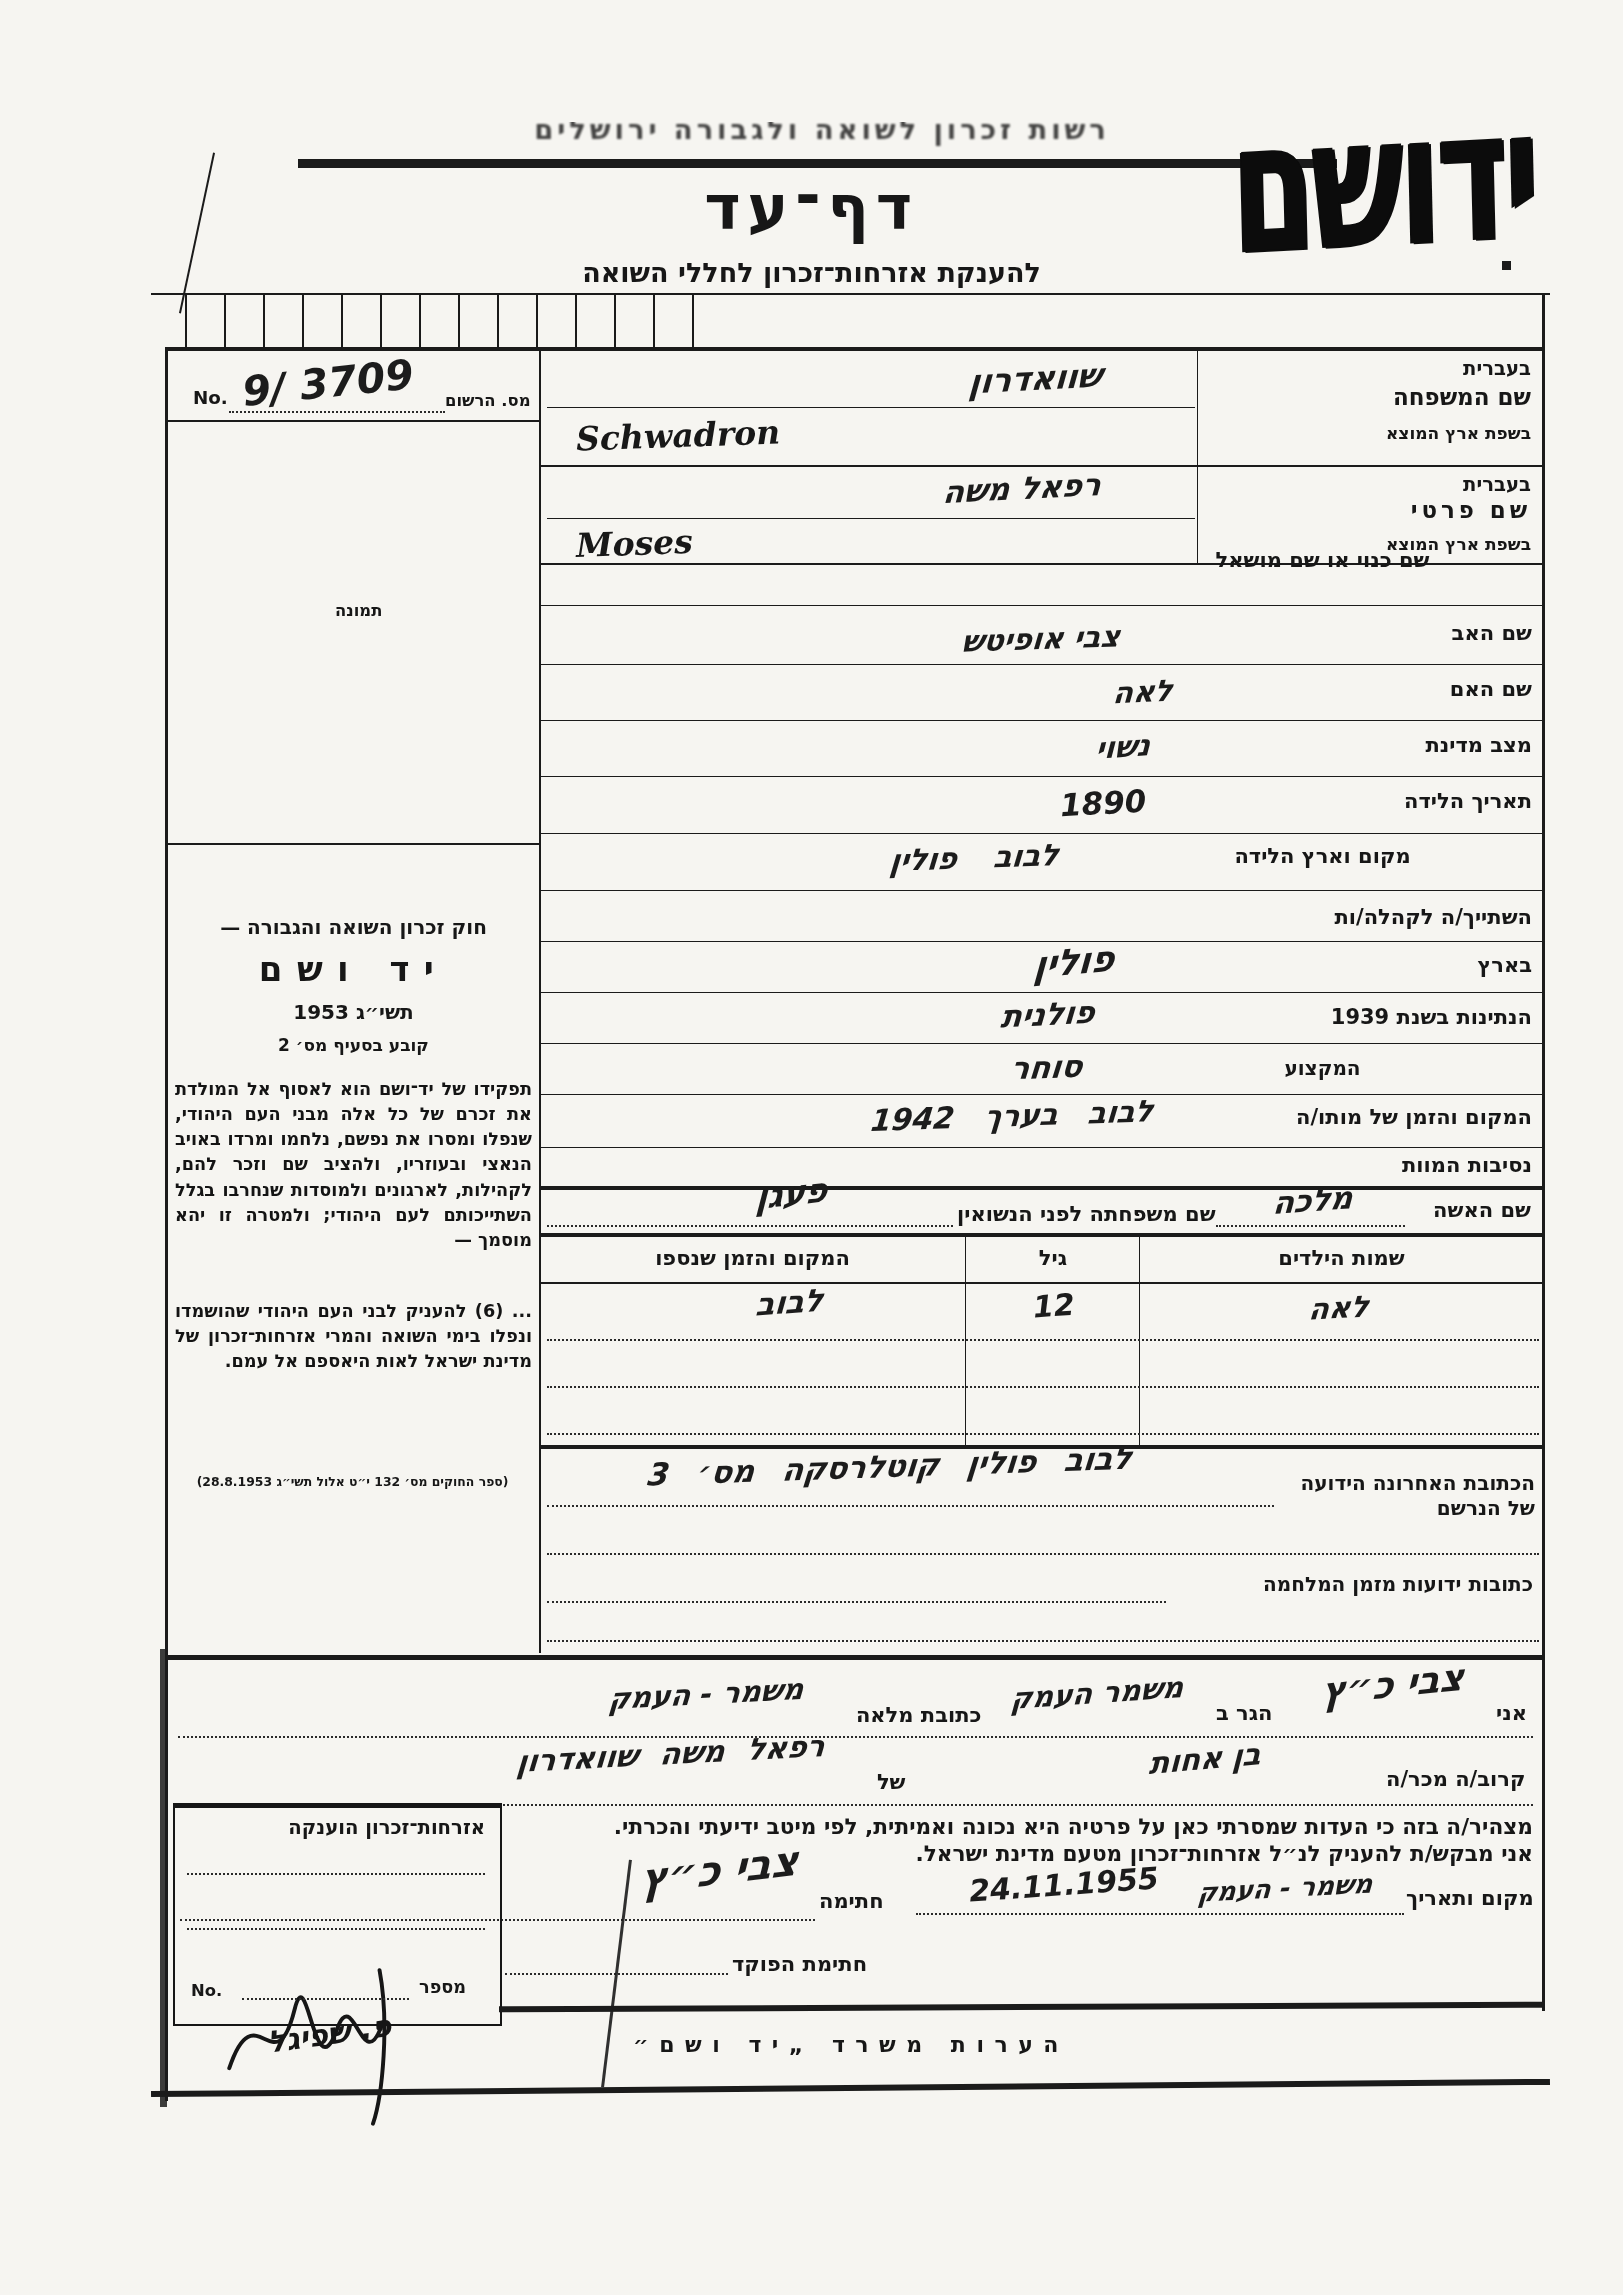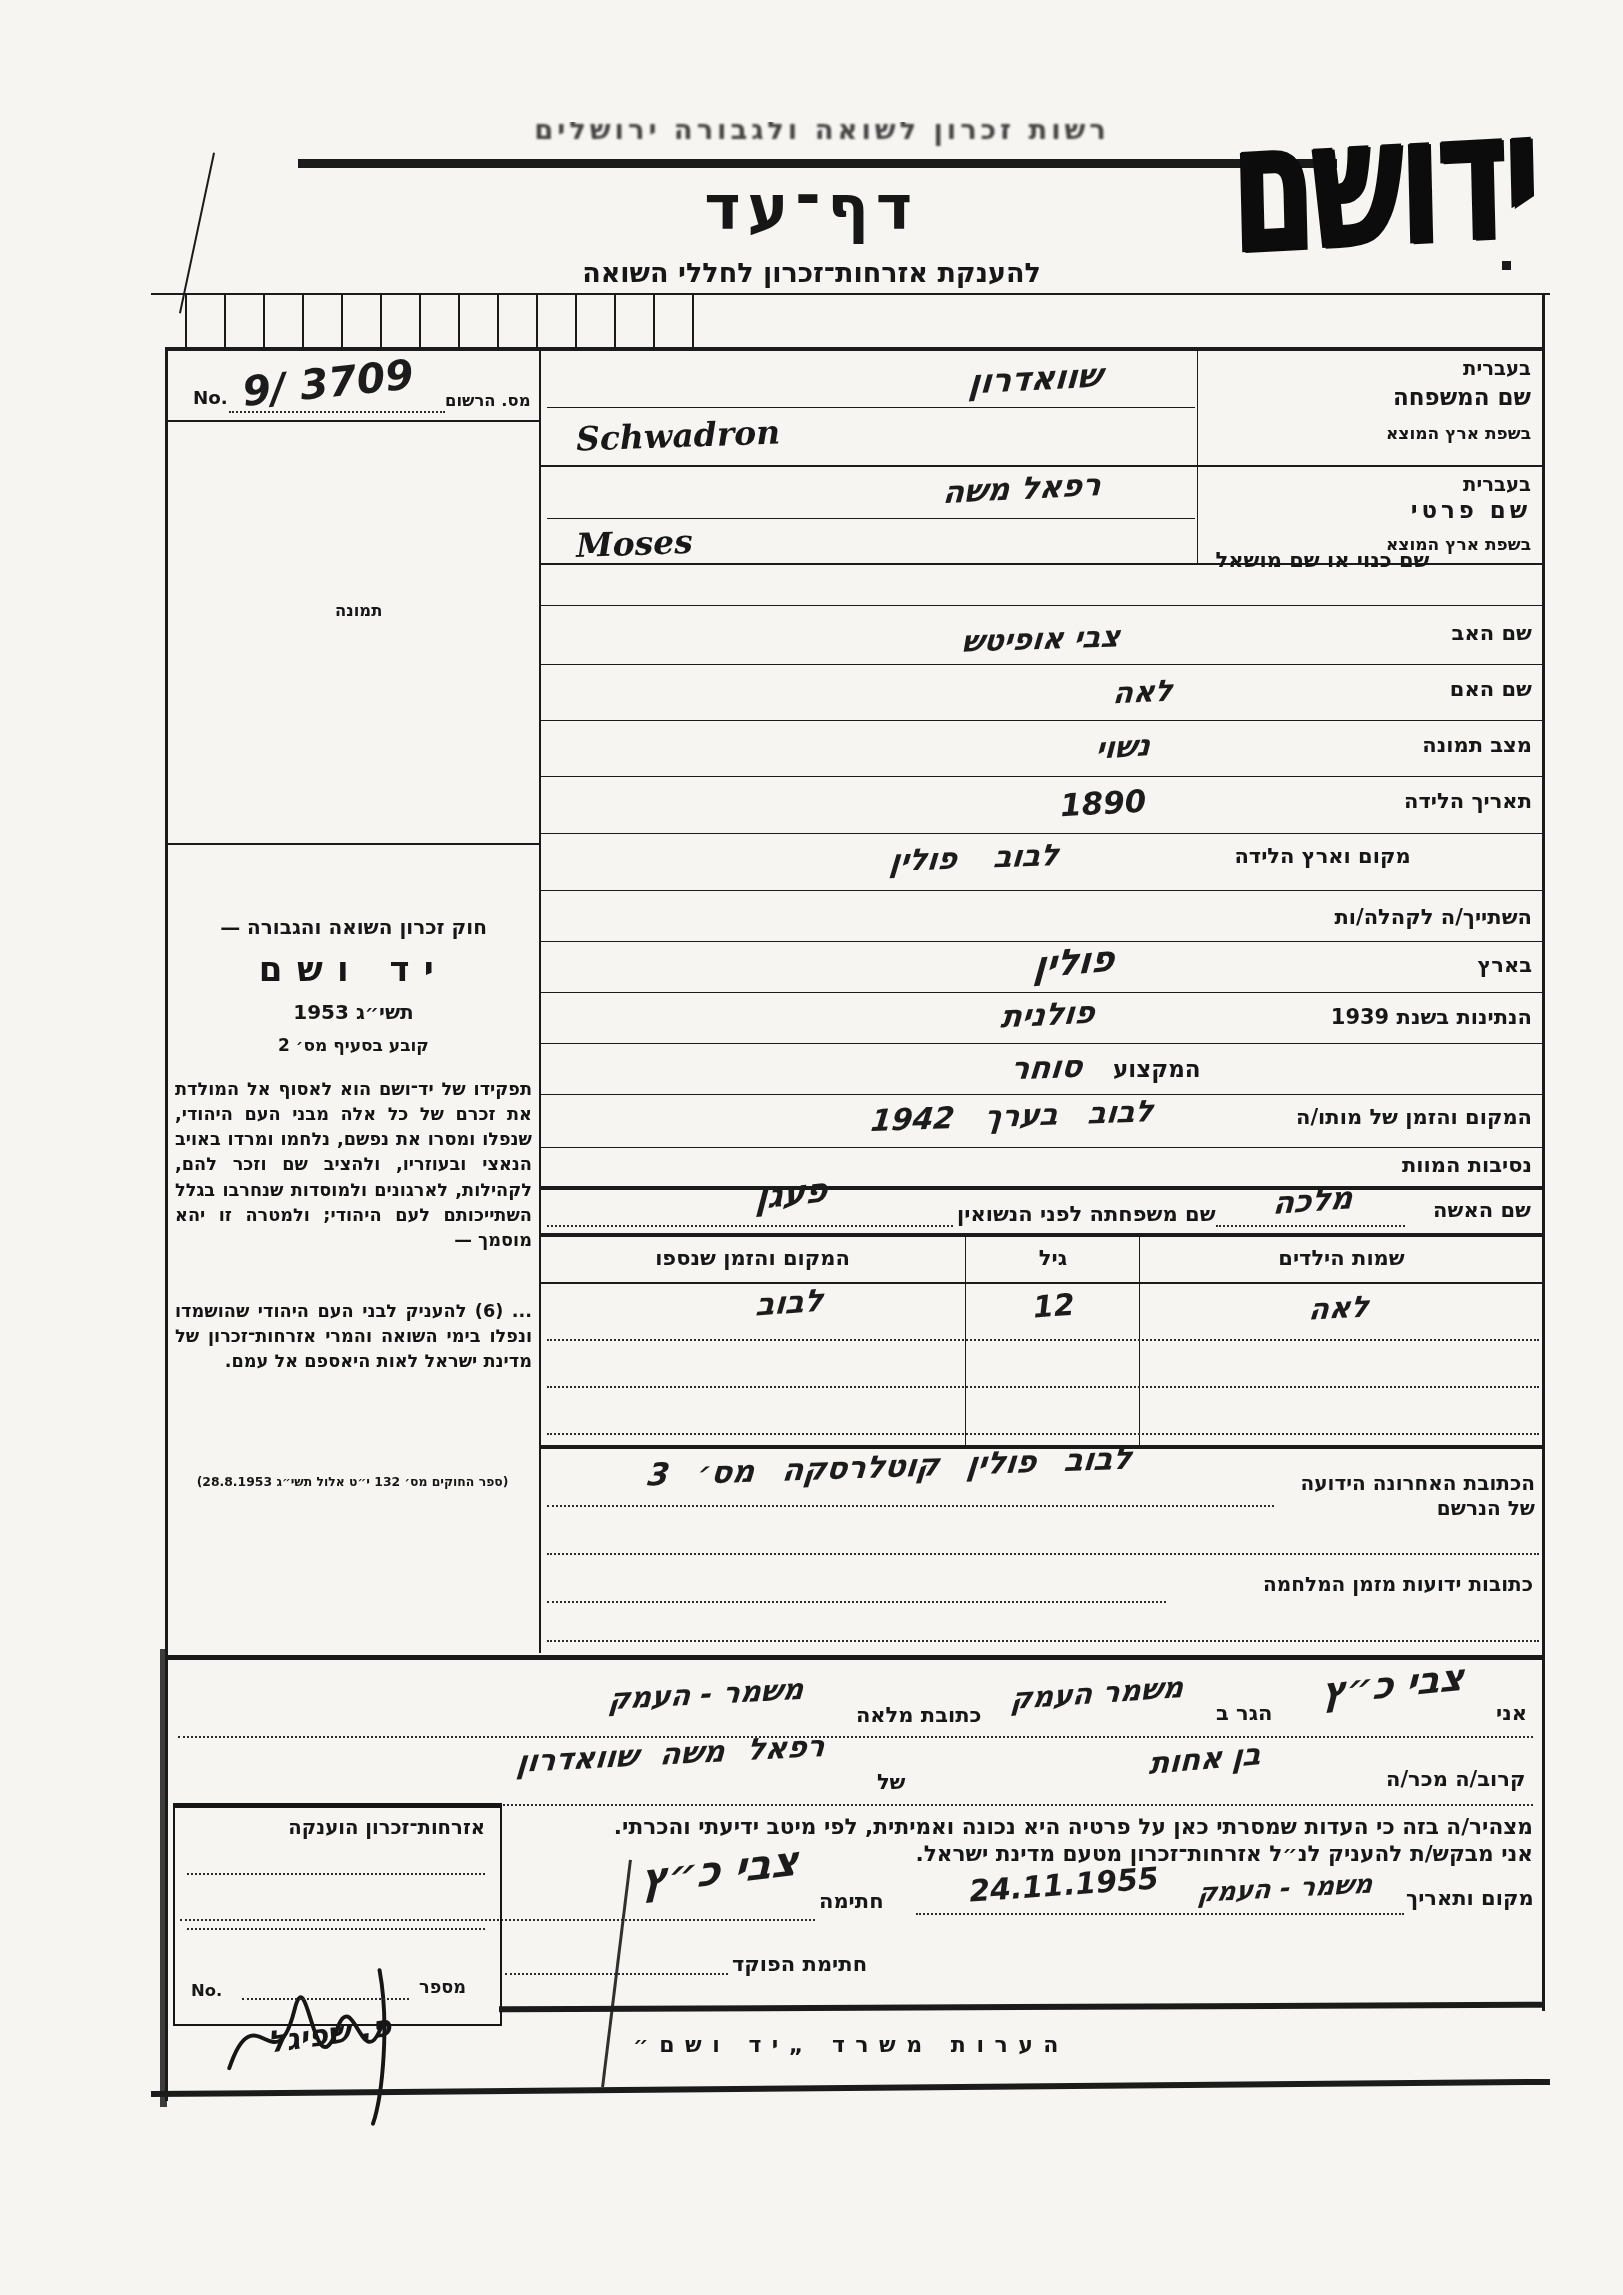--- a/index.html
+++ b/index.html
@@ -86,21 +86,21 @@
   <div class="abs ln" style="left:539px;top:605px;width:1006px;height:1.3px;"></div>
 
   <div class="abs lbl" style="left:1113px;top:621px;width:419px;text-align:right;font-size:21px;">שם האב</div>
   <div class="abs hw" style="left:962px;top:622px;font-size:29.5px;transform:rotate(-2deg) skewX(-8deg);">צבי אופיטש</div>
   <div class="abs ln" style="left:539px;top:664px;width:1006px;height:1.3px;"></div>
 
   <div class="abs lbl" style="left:1113px;top:677px;width:419px;text-align:right;font-size:21px;">שם האם</div>
   <div class="abs hw" style="left:1113px;top:675px;font-size:29.5px;transform:rotate(-3deg) skewX(-8deg);">לאה</div>
   <div class="abs ln" style="left:539px;top:720px;width:1006px;height:1.3px;"></div>
 
-  <div class="abs lbl" style="left:1113px;top:733px;width:419px;text-align:right;font-size:21px;">מצב תמונה</div>
+  <div class="abs lbl" style="left:1113px;top:733px;width:419px;text-align:right;font-size:21px;">מצב מדינת</div>
   <div class="abs hw" style="left:1096px;top:730px;font-size:29.5px;transform:rotate(-4deg) skewX(-8deg);">נשוי</div>
   <div class="abs ln" style="left:539px;top:776px;width:1006px;height:1.3px;"></div>
 
   <div class="abs lbl" style="left:1113px;top:789px;width:419px;text-align:right;font-size:21px;">תאריך הלידה</div>
   <div class="abs hw lat" style="left:1060px;top:785px;font-size:31px;transform:rotate(-3deg);">1890</div>
   <div class="abs ln" style="left:539px;top:833px;width:1006px;height:1.3px;"></div>
 
   <div class="abs lbl" style="left:1113px;top:844px;width:419px;text-align:center;font-size:21px;">מקום וארץ הלידה</div>
   <div class="abs hw" style="left:890px;top:840px;font-size:30px;word-spacing:26px;transform:rotate(-2deg) skewX(-8deg);">לבוב  פולין</div>
   <div class="abs ln" style="left:539px;top:890px;width:1006px;height:1.3px;"></div>
@@ -109,21 +109,21 @@
   <div class="abs ln" style="left:539px;top:941px;width:1006px;height:1.3px;"></div>
 
   <div class="abs lbl" style="left:1113px;top:953px;width:419px;text-align:right;font-size:21px;">בארץ</div>
   <div class="abs hw" style="left:1034px;top:941px;font-size:36px;transform:rotate(-5deg) skewX(-10deg);">פולין</div>
   <div class="abs ln" style="left:539px;top:992px;width:1006px;height:1.3px;"></div>
 
   <div class="abs lbl" style="left:1113px;top:1005px;width:419px;text-align:right;font-size:21px;">הנתינות בשנת 1939</div>
   <div class="abs hw" style="left:1001px;top:996px;font-size:31px;transform:rotate(-3deg) skewX(-9deg);">פולנית</div>
   <div class="abs ln" style="left:539px;top:1043px;width:1006px;height:1.3px;"></div>
 
-  <div class="abs lbl" style="left:1113px;top:1056px;width:419px;text-align:left;font-size:23px;">המקצוע</div>
+  <div class="abs lbl" style="left:1113px;top:1056px;width:419px;text-align:center;font-size:20px;">המקצוע</div>
   <div class="abs hw" style="left:1011px;top:1049px;font-size:31px;transform:rotate(-2deg) skewX(-9deg);">סוחר</div>
   <div class="abs ln" style="left:539px;top:1094px;width:1006px;height:1.3px;"></div>
 
   <div class="abs lbl" style="left:1113px;top:1105px;width:419px;text-align:right;font-size:21px;">המקום והזמן של מותו/ה</div>
   <div class="abs hw" style="left:871px;top:1098px;font-size:30px;word-spacing:19.6px;transform:rotate(-2deg) skewX(-8deg);">לבוב   בערך 1942</div>
   <div class="abs ln" style="left:539px;top:1147px;width:1006px;height:1.3px;"></div>
 
   <div class="abs lbl" style="left:1113px;top:1153px;width:419px;text-align:right;font-size:21px;">נסיבות המוות</div>
   <div class="abs ln" style="left:539px;top:1186px;width:1006px;height:3.9px;"></div>
 

